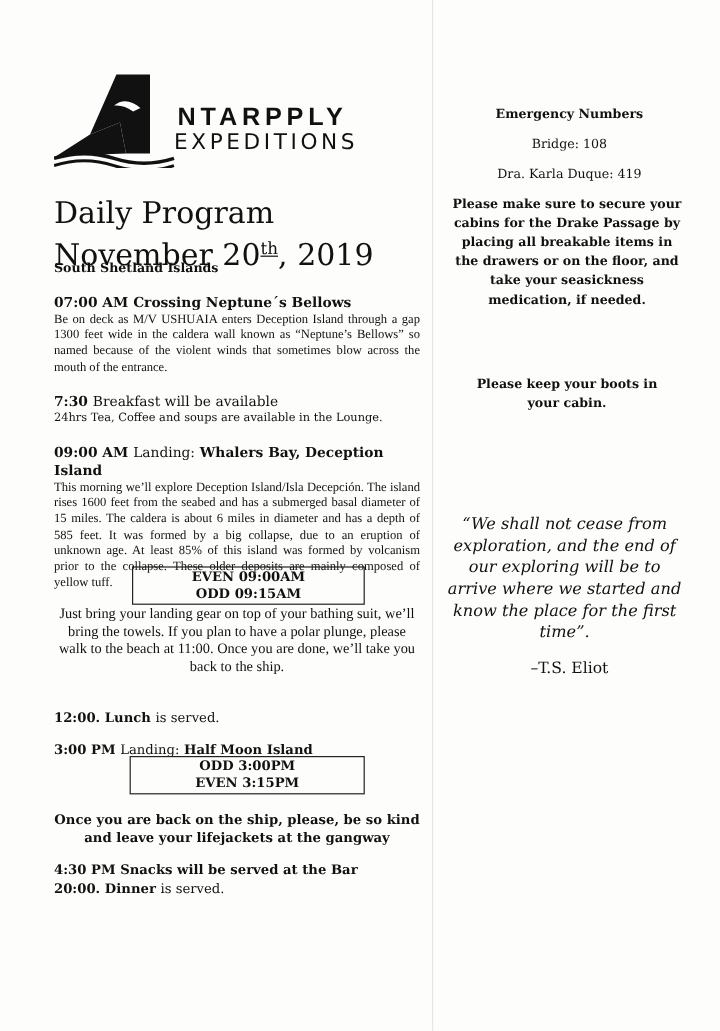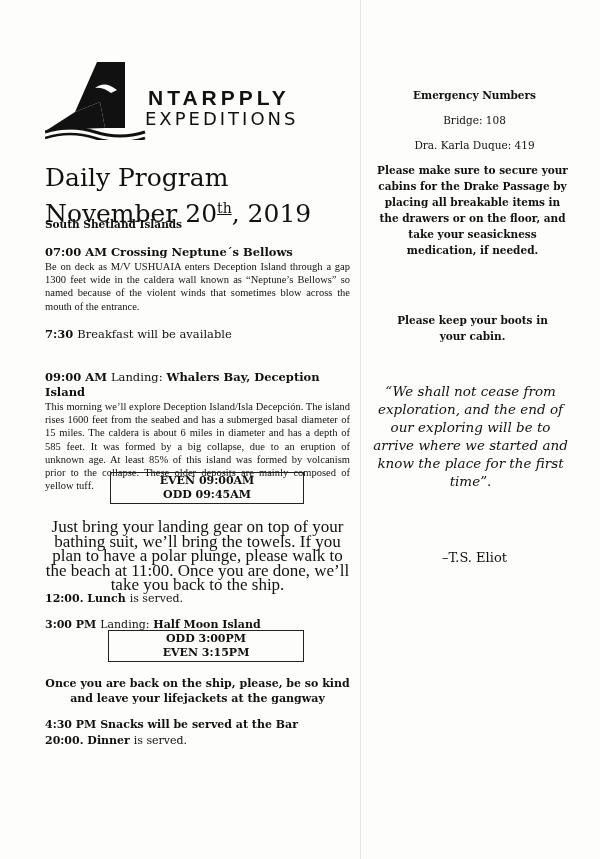--- a/index.html
+++ b/index.html
@@ -46,32 +46,33 @@
 </div>
 <div class="subtitle">South Shetland Islands</div>
 
 <div class="left" style="top:245px;">
   <div class="hd"><span>07:00 AM</span> <span>Crossing Neptune´s Bellows</span></div>
   <div class="p j">Be on deck as M/V USHUAIA enters Deception Island through a gap 1300 feet wide in the caldera wall known as “Neptune’s Bellows” so named because of the violent winds that sometimes blow across the mouth of the entrance.</div>
 </div>
 
 <div class="left" style="top:327px;">
   <div class="hd"><span>7:30</span> <span class="n">Breakfast will be available</span></div>
+  <div style="font-size:9.5px; line-height:13px;">24hrs Tea, Coffee and soups are available in the Lounge.</div>
 </div>
 
 <div class="left" style="top:370px;">
   <div class="hd"><span>09:00 AM</span> <span class="n">Landing:</span> <span>Whalers Bay, Deception Island</span></div>
   <div class="p j">This morning we’ll explore Deception Island/Isla Decepción. The island rises 1600 feet from the seabed and has a submerged basal diameter of 15 miles.  The caldera is about 6 miles in diameter and has a depth of 585 feet.  It was formed by a big collapse, due to an eruption of unknown age.  At least 85% of this island was formed by volcanism prior to the collapse. These older deposits are mainly composed of yellow tuff.</div>
 </div>
 <div class="box" style="left:110px; top:472px; width:192px;">
   <div>EVEN 09:00AM</div>
-  <div>ODD 09:45AM</div>
+  <div>ODD 09:15AM</div>
 </div>
 <div class="left center" style="top:504px;">
-  <div class="p" style="font-size:17px; line-height:14.5px;margin-top:16px;">Just bring your landing gear on top of your bathing suit, we’ll bring the towels. If you plan to have a polar plunge, please walk to the beach at 11:00. Once you are done, we’ll take you back to the ship.</div>
+  <div class="p" style="font-size:12px; line-height:14.5px;">Just bring your landing gear on top of your bathing suit, we’ll bring the towels. If you plan to have a polar plunge, please walk to the beach at 11:00. Once you are done, we’ll take you back to the ship.</div>
 </div>
 
 <div class="left" style="top:591px;">
   <div class="hd" style="font-size:11px;"><span>12:00.</span> <span>Lunch</span> <span class="n">is served.</span></div>
 </div>
 
 <div class="left" style="top:617px;">
   <div class="hd" style="font-size:11px;"><span>3:00 PM</span> <span class="n">Landing:</span> <span>Half Moon Island</span></div>
 </div>
 <div class="box" style="left:108px; top:630px; width:194px;">
@@ -85,14 +86,14 @@
 </div>
 <div class="left" style="top:733px;">
   <div class="hd" style="font-size:11px;"><span>20:00.</span> <span>Dinner</span> <span class="n">is served.</span></div>
 </div>
 
 <div class="right b" style="top:87px;">Emergency Numbers</div>
 <div class="right" style="top:112px;">Bridge: 108</div>
 <div class="right" style="top:137px;">Dra. Karla Duque: 419</div>
 <div class="right b" style="top:162px; left:375px; width:195px;">Please make sure to secure your cabins for the Drake Passage by placing all breakable items in the drawers or on the floor, and take your seasickness medication, if needed.</div>
 <div class="right b" style="top:312px; left:385px; width:175px;">Please keep your boots in your cabin.</div>
-<div class="right quote" style="top:382px; left:368px; width:205px;">“We shall not cease from exploration, and the end of our exploring will be to arrive where we started and know the place for the first time”.</div>
+<div class="right quote" style="top:428px; left:368px; width:205px;">“We shall not cease from exploration, and the end of our exploring will be to arrive where we started and know the place for the first time”.</div>
 <div class="right" style="top:550px; font-size:13px;">–T.S. Eliot</div>
 
 </body></html>

